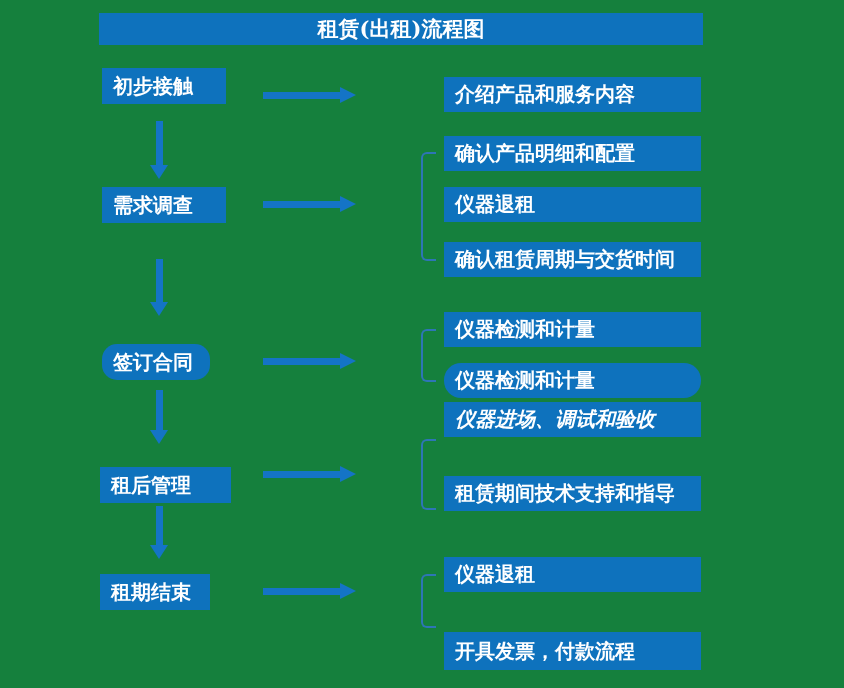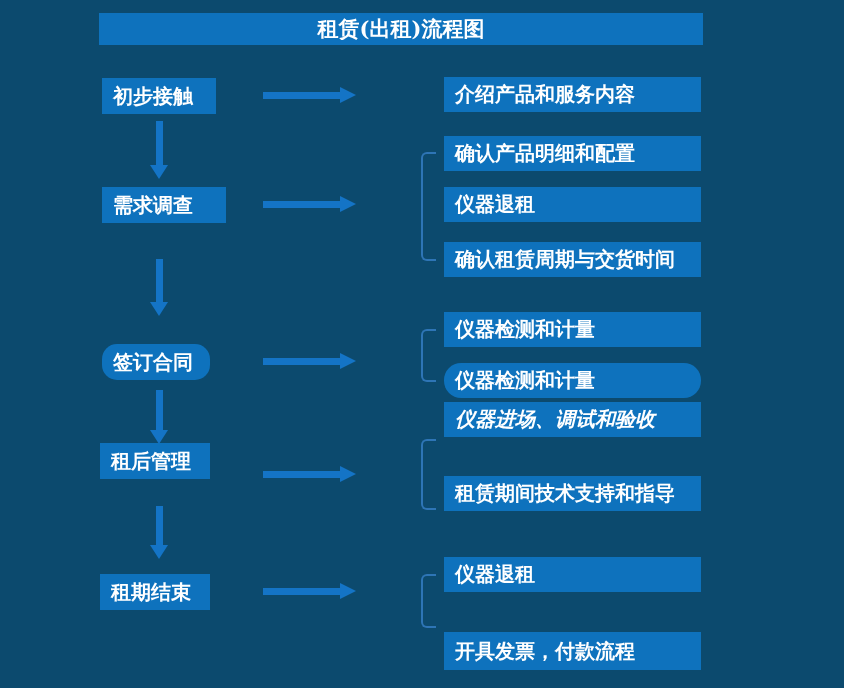--- a/index.html
+++ b/index.html
@@ -1,20 +1,20 @@
 <!DOCTYPE html>
 <html><head>
 <meta charset="utf-8">
 <style>
   html, body { margin: 0; padding: 0; background: #ffffff; }
   .canvas {
     position: relative;
     width: 844px;
     height: 688px;
-    background: #0c4a6e;
+    background: #15803d;
     font-family: "DejaVu Serif", "Liberation Serif", serif;
     overflow: hidden;
   }
   .blue-box {
     position: absolute;
     background: #0e72bd;
     color: #ffffff;
     font-weight: bold;
     font-size: 20px;
     display: flex;
@@ -28,24 +28,24 @@
     left: 99px; top: 13px; width: 604px; height: 32px;
     background: #0e72bd;
     color: #ffffff;
     font-weight: bold;
     font-size: 21px;
     display: flex;
     align-items: center;
     justify-content: center;
   }
   
-  .step1 { left: 102px; top: 78px;  width: 114px; height: 36px; }
+  .step1 { left: 102px; top: 68px;  width: 124px; height: 36px; }
   .step2 { left: 102px; top: 187px; width: 124px; height: 36px; }
   .step3 { left: 102px; top: 344px; width: 108px; height: 36px; border-radius: 15px; }
-  .step4 { left: 100px; top: 443px; width: 110px; height: 36px; }
+  .step4 { left: 100px; top: 467px; width: 131px; height: 36px; }
   .step5 { left: 100px; top: 574px; width: 110px; height: 36px; }
   
   .detail { left: 444px; width: 257px; height: 35px; }
   .r1  { top: 77px; }
   .r2a { top: 136px; }
   .r2b { top: 187px; }
   .r2c { top: 242px; }
   .r3a { top: 312px; }
   .r3b { top: 363px; border-radius: 17px; }
   .r4a { top: 402px; font-style: italic; }

